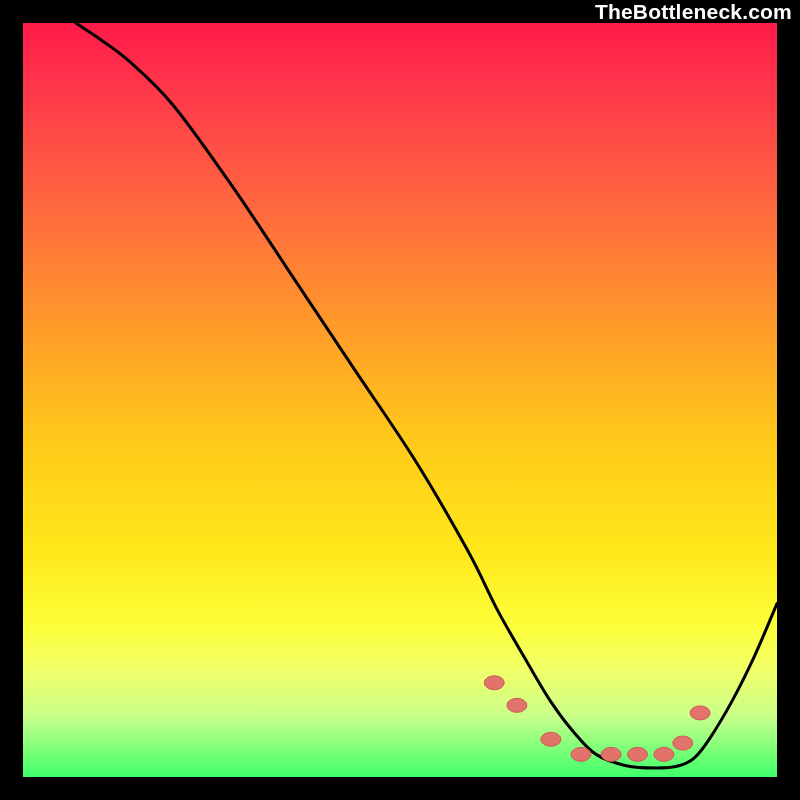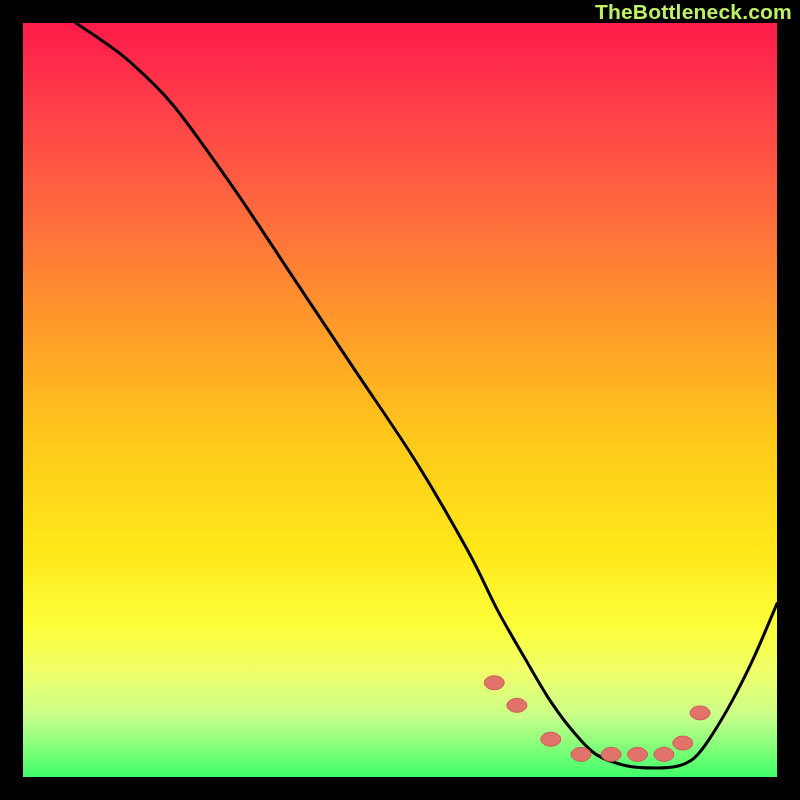--- a/index.html
+++ b/index.html
@@ -26,21 +26,21 @@
       #ffe81a 70%,
       #fcff3a 80%,
       #f0ff6a 86%,
       #c8ff8a 92%,
       #3fff6a 100%);
   }
   .watermark {
     position: absolute;
     top: 0px;
     right: 8px;
-    color: #bef264;
+    color: #ffffff;
     font-weight: 600;
     font-size: 21px;
     letter-spacing: 0.2px;
   }
   svg.curve {
     position: absolute;
     left: 0;
     top: 0;
     width: 754px;
     height: 754px;

